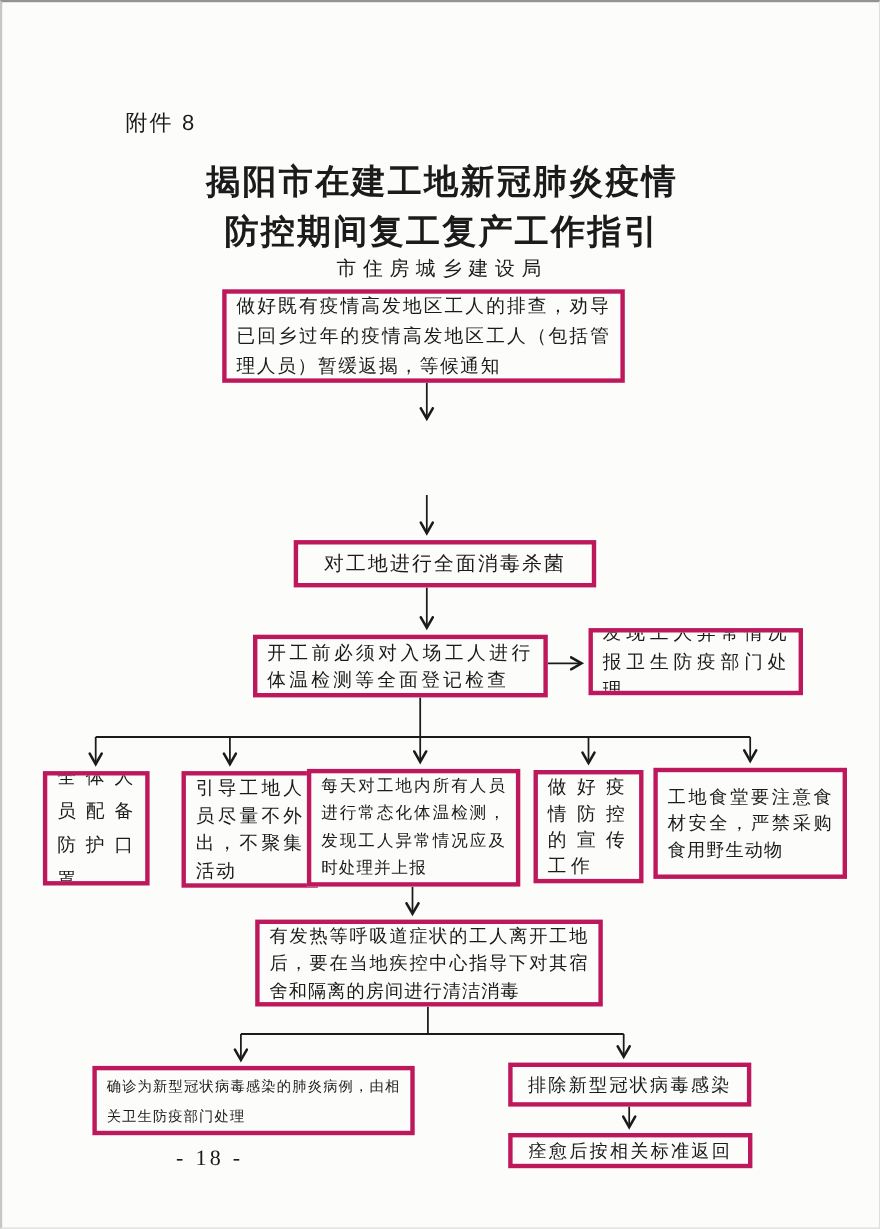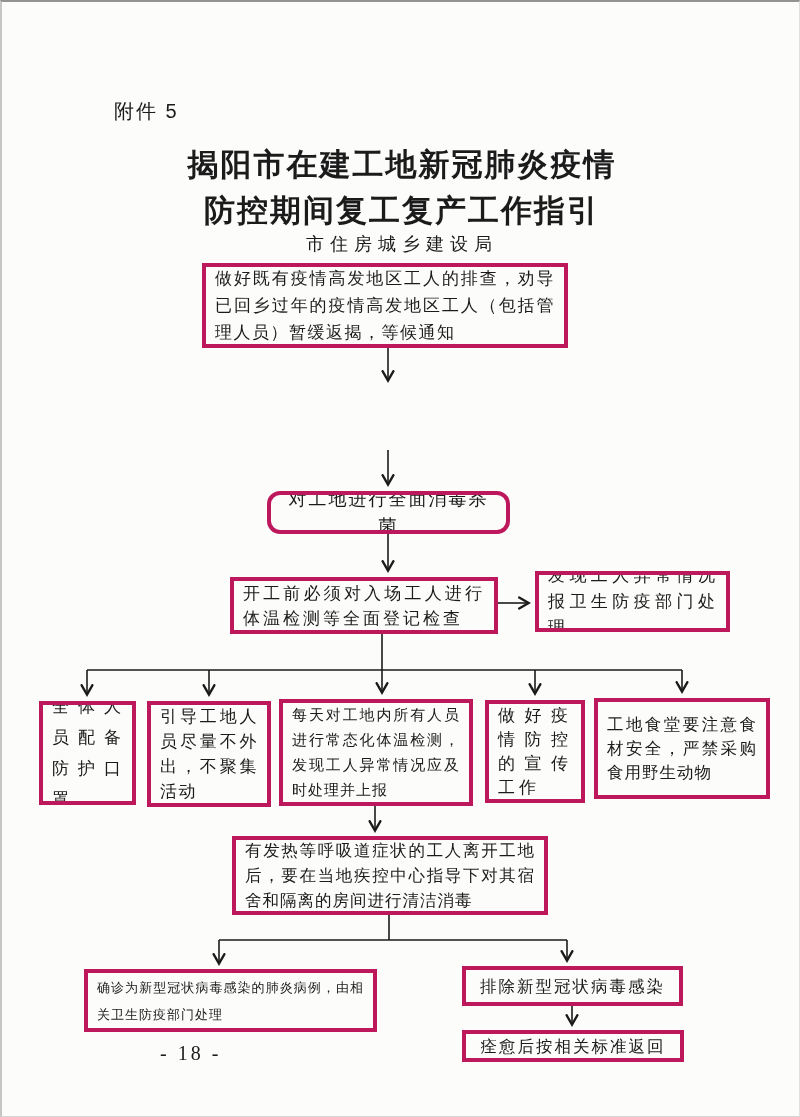--- a/index.html
+++ b/index.html
@@ -44,44 +44,44 @@
     padding:2px 9px;
     overflow:hidden;
     display:flex;align-items:center;
   }
   .node>span{display:block;width:100%;}
   .center{text-align:center;justify-content:center;}
   .justify{text-align:justify;}
   
   #n-screening      {left:200px;top:261px;width:366px;height:85px;line-height:27px;}
   #n-managers       {left:202px;top:385px;width:366px;height:63px;}
-  #n-disinfect      {left:265px;top:489px;width:243px;height:43px;font-size:18px;letter-spacing:2px;border-radius:13px;}
+  #n-disinfect      {left:265px;top:489px;width:275px;height:43px;font-size:18px;letter-spacing:2px;}
   #n-entrycheck     {left:228px;top:575px;width:268px;height:57px;line-height:25px;letter-spacing:3px;}
   #n-abnormal       {left:533px;top:569px;width:195px;height:61px;line-height:26px;letter-spacing:2px;}
   #n-masks          {left:37px; top:699px;width:97px; height:104px;line-height:31px;letter-spacing:2px;}
-  #n-stayin         {left:145px;top:699px;width:124px;height:106px;line-height:25px;}
+  #n-stayin         {left:163px;top:699px;width:124px;height:106px;line-height:25px;}
   #n-dailytemp      {left:277px;top:697px;width:194px;height:107px;font-size:15px;line-height:25px;letter-spacing:1px;}
   #n-publicity      {left:483px;top:698px;width:100px;height:103px;line-height:24px;letter-spacing:4px;}
   #n-canteen        {left:592px;top:696px;width:176px;height:101px;font-size:16.5px;line-height:24px;letter-spacing:1px;}
   #n-feverleave     {left:230px;top:834px;width:316px;height:79px;font-size:16.5px;line-height:25px;letter-spacing:1px;}
   #n-confirmed      {left:82px; top:967px;width:293px;height:63px;font-size:13px;line-height:27px;letter-spacing:1px;}
   #n-excluded       {left:460px;top:964px;width:221px;height:36px;font-size:16.5px;letter-spacing:2px;padding:16px 6px;}
   #n-recovered      {left:460px;top:1028px;width:222px;height:32px;font-size:16.5px;letter-spacing:2px;padding:0 6px;}
   .pagenum{
     position:absolute;left:158px;top:1040px;
     font-size:20px;letter-spacing:3px;
   }
   svg.wires{position:absolute;left:0;top:0;width:800px;height:1117px;pointer-events:none;}
 </style>
 </head>
 <body>
 
 <div class="page">
 
-  <div class="attachment">附件 5</div>
+  <div class="attachment">附件 8</div>
 
   <div class="title l1">揭阳市在建工地新冠肺炎疫情</div>
   <div class="title l2">防控期间复工复产工作指引</div>
   <div class="subtitle">市住房城乡建设局</div>
 
   <svg class="wires" viewBox="0 0 800 1117" xmlns="http://www.w3.org/2000/svg">
     <defs>
       <marker id="ah" viewBox="0 0 10 10" refX="7.5" refY="5" markerWidth="8.5" markerHeight="8.5" orient="auto">
         <path d="M1,1 L8,5 L1,9" fill="none" stroke="#1b1b1b" stroke-width="1.7" stroke-linecap="round"></path>
       </marker>

